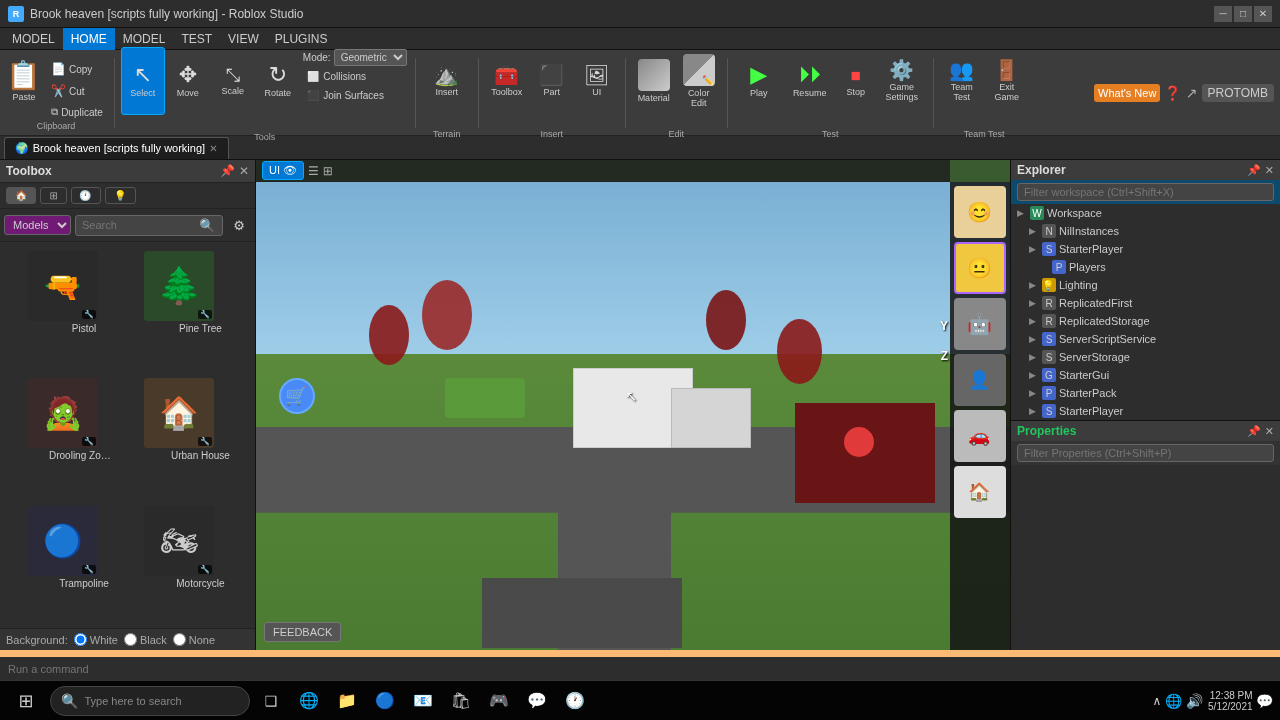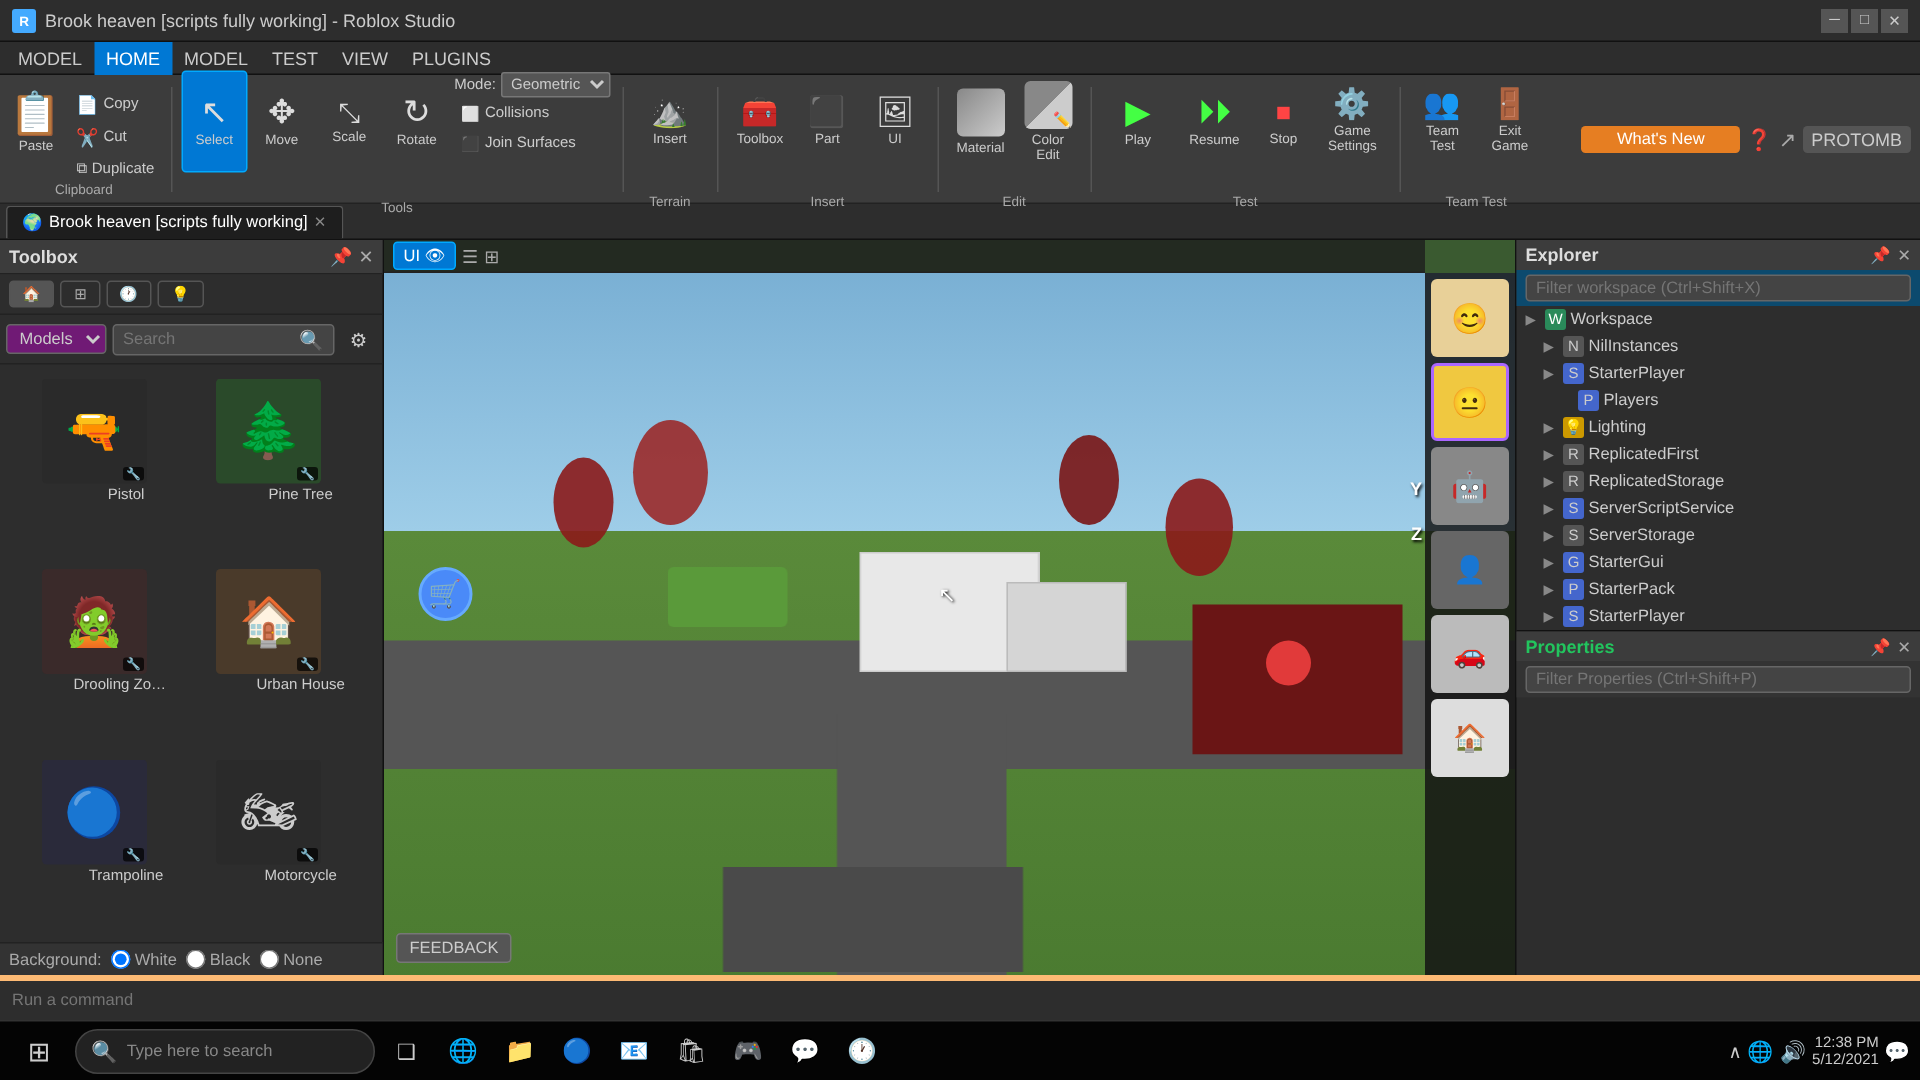--- a/index.html
+++ b/index.html
@@ -17,21 +17,21 @@
     .menu-item { padding: 2px 8px; font-size: 12px; color: #ccc; cursor: pointer; height: 22px; display: flex; align-items: center; }
     .menu-item.active { background: #0078d4; color: white; }
     .tb-btn { display: flex; flex-direction: column; align-items: center; justify-content: center; width: 44px; height: 68px; cursor: pointer; border: 1px solid transparent; border-radius: 3px; color: #ddd; font-size: 9px; gap: 2px; padding: 2px; }
     .tb-btn.active { background: #0078d4; border-color: #0af; }
     .tb-icon { font-size: 22px; line-height: 1; }
     .tb-label { font-size: 9px; color: #ccc; text-align: center; }
     .tb-small-btn { display: flex; align-items: center; gap: 3px; padding: 2px 4px; cursor: pointer; border: 1px solid transparent; border-radius: 2px; font-size: 10px; color: #ccc; white-space: nowrap; }
     .mode-select { background: #555; border: 1px solid #777; color: #ccc; font-size: 10px; padding: 1px 2px; border-radius: 2px; }
 
     
-    #whats-new-btn { background: #e67e22; color: white; padding: 3px 24px; border-radius: 3px; font-size: 11px; cursor: pointer; margin-left: 8px; white-space: nowrap; }
+    #whats-new-btn { background: #e67e22; color: white; padding: 3px 4px; border-radius: 3px; font-size: 11px; cursor: pointer; margin-left: 8px; white-space: nowrap; }
 
     
     #tabbar { background: #2d2d2d; height: 24px; display: flex; align-items: center; border-bottom: 1px solid #111; padding: 0 4px; }
     .tab { display: flex; align-items: center; gap: 4px; padding: 3px 10px; background: #3a3a3a; border: 1px solid #555; border-bottom: none; border-radius: 3px 3px 0 0; font-size: 11px; color: #ccc; cursor: pointer; height: 22px; }
     .tab.active { background: #1e1e1e; color: white; }
     .tab-close { font-size: 10px; color: #888; cursor: pointer; }
 
     
     #main { display: flex; height: calc(720px - 28px - 22px - 86px - 24px - 30px - 24px); }
 
@@ -91,21 +91,21 @@
 
     
     #ui-toggle { display: flex; align-items: center; gap: 4px; padding: 2px 6px; background: #333; border-bottom: 1px solid #222; font-size: 11px; }
     .ui-toggle-btn { display: flex; align-items: center; gap: 3px; padding: 2px 6px; border: 1px solid #84cc16; border-radius: 3px; cursor: pointer; font-size: 11px; color: #ccc; }
     .ui-toggle-btn.active { background: #0078d4; border-color: #0af; color: white; }
 
     
     #feedback-btn { position: absolute; bottom: 8px; left: 8px; background: #555; border: 1px solid #777; color: #ccc; padding: 3px 8px; border-radius: 3px; font-size: 11px; cursor: pointer; }
 
     
-    #bottombar { height: 30px; background: #2d2d2d; border-top: 4px solid #fdba74; display: flex; align-items: center; padding: 0 8px; }
+    #bottombar { height: 30px; background: #2d2d2d; border-top: 7px solid #fdba74; display: flex; align-items: center; padding: 0 8px; }
     #command-input { background: transparent; border: none; outline: none; color: #aaa; font-size: 11px; flex: 1; }
 
     
     #taskbar { height: 40px; background: rgba(0,0,0,0.85); display: flex; align-items: center; padding: 0 6px; gap: 4px; border-top: 1px solid #333; }
     #taskbar-start { width: 40px; height: 34px; display: flex; align-items: center; justify-content: center; cursor: pointer; border-radius: 4px; font-size: 18px; }
     #taskbar-search { flex: 0 0 200px; height: 30px; background: #222; border: 1px solid #444; border-radius: 15px; display: flex; align-items: center; padding: 0 10px; gap: 6px; color: #888; font-size: 11px; cursor: pointer; }
     .taskbar-icon { width: 34px; height: 34px; display: flex; align-items: center; justify-content: center; font-size: 16px; cursor: pointer; border-radius: 4px; }
     #taskbar-right { margin-left: auto; display: flex; align-items: center; gap: 4px; font-size: 11px; color: #ccc; }
     #taskbar-time { display: flex; flex-direction: column; align-items: flex-end; font-size: 10px; color: #ccc; }
 

